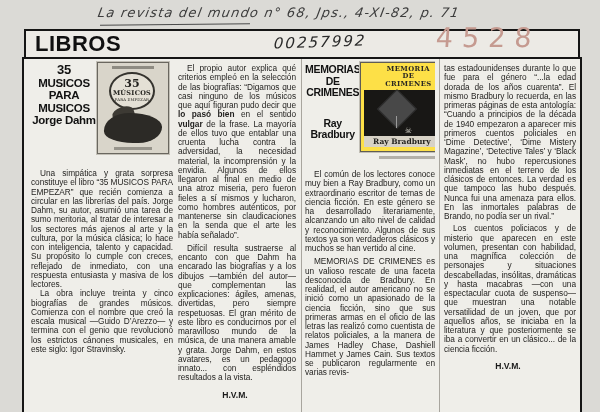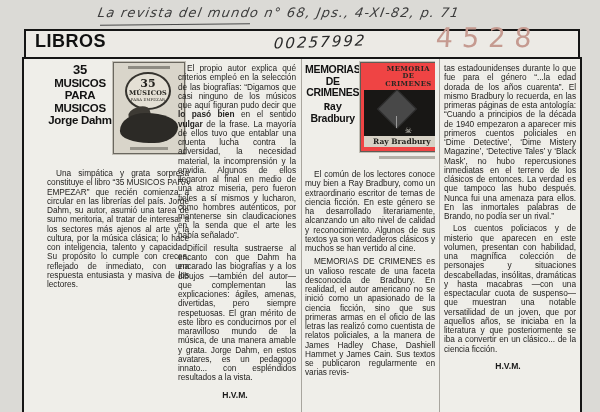--- a/index.html
+++ b/index.html
@@ -17,21 +17,21 @@
     font-size:13px;color:#3c3c3c;letter-spacing:1.2px;white-space:nowrap;
   }
   .handnote-underline{position:absolute;top:24px;left:100px;width:150px;height:1px;background:#4a4a4a;transform:rotate(-0.6deg);}
   
   .header-box{
     position:absolute;left:24px;top:29px;width:552px;height:26px;
     border:2px solid #151515;background:#eceae5;
   }
   .libros{
     position:absolute;left:9px;top:0px;
-    font-size:18px;font-weight:900;letter-spacing:0.5px;color:#101010;
+    font-size:22px;font-weight:900;letter-spacing:0.5px;color:#101010;
     font-family:"Liberation Sans",sans-serif;
   }
   .stamp{
     position:absolute;left:248px;top:2px;
     font-family:"DejaVu Sans",sans-serif;font-style:italic;
     transform:skewX(-6deg) rotate(-2deg);
     font-size:15px;color:#2a2a2a;letter-spacing:2px;
   }
   .archive-num{
     position:absolute;left:410px;top:-9px;
@@ -84,21 +84,21 @@
     background:#2c2a26;border-radius:46% 58% 42% 52%/60% 48% 55% 40%;
   }
   .cover1 .gramo-horn{
     position:absolute;left:14px;top:44px;width:22px;height:12px;
     background:#3d3a34;border-radius:50% 50% 20% 20%;transform:rotate(-18deg);
   }
   .cover1 .botbar{position:absolute;bottom:3px;left:16px;right:16px;height:3px;background:#97948b;}
   
   .cover2wrap{flex:none;}
   .cover2{
-    width:96px;height:90px;background:#ef4444;border:1px solid #5f5c55;
+    width:96px;height:90px;background:#fde047;border:1px solid #5f5c55;
     box-sizing:border-box;position:relative;
     box-shadow:0 0 0 1px #c2bfb6;
   }
   .cover2 .ctitle{
     text-align:center;font-family:"DejaVu Serif",serif;font-weight:bold;
     font-size:6.8px;line-height:7.4px;color:#2a2823;padding-top:3px;letter-spacing:0.4px;
   }
   .cover2 .cblack{
     position:absolute;left:3px;top:27px;right:3px;height:46px;background:#181715;
   }
@@ -125,21 +125,21 @@
 <div class="handnote-underline"></div>
 
 <div class="header-box">
   <div class="libros">LIBROS</div>
   <div class="stamp">00257992</div>
   <div class="archive-num">4528</div>
 </div>
 
 <div class="content-box">
 
-  <div class="col" style="left:23px;width:142px;padding-top:3px;">
+  <div class="col" style="left:7px;width:142px;padding-top:3px;">
     <div class="art-header">
       <div class="headline-block" style="width:66px;padding-top:2px;">
         <span class="hl" style="font-size:13px;">35</span>
         <span class="hl">MUSICOS</span>
         <span class="hl">PARA</span>
         <span class="hl">MUSICOS</span>
         <span class="hl">Jorge Dahm</span>
       </div>
       <div class="cover1">
         <div class="topbar"></div>
@@ -147,37 +147,38 @@
           <span class="n35">35</span>
           <span class="t1">MÚSICOS</span>
           <span class="t2">PARA EMPEZAR</span>
         </div>
         <div class="gramo-horn"></div>
         <div class="gramophone"></div>
         <div class="botbar"></div>
       </div>
     </div>
     <p class="bodytext indent" style="margin-top:15px;">Una simpática y grata sorpresa constituye el libro “35 MUSICOS PARA EMPEZAR” que recién comienza a circular en las librerías del país. Jorge Dahm, su autor, asumió una tarea de sumo meritoria, al tratar de interesar a los sectores más ajenos al arte y la cultura, por la música clásica; lo hace con inteligencia, talento y capacidad. Su propósito lo cumple con creces, reflejado de inmediato, con una respuesta entusiasta y masiva de los lectores.</p>
+    <p class="bodytext indent">La obra incluye treinta y cinco biografías de grandes músicos. Comienza con el nombre que creó la escala musical —Guido D’Arezzo— y termina con el genio que revolucionó los estrictos cánones musicales, en este siglo: Igor Stravinsky.</p>
   </div>
 
   <div class="col" style="left:154px;width:118px;padding-top:5px;">
     <p class="bodytext indent"><span>El propio autor explica qué criterios empleó en la selección de las biografías: “Digamos que casi ninguno de los músicos que aquí figuran pudo decir que </span><b>lo pasó bien</b><span> en el sentido </span><b>vulgar</b><span> de la frase. La mayoría de ellos tuvo que entablar una cruenta lucha contra la adversidad, la necesidad material, la incomprensión y la envidia. Algunos de ellos llegaron al final en medio de una atroz miseria, pero fueron fieles a sí mismos y lucharon, como hombres auténticos, por mantenerse sin claudicaciones en la senda que el arte les había señalado”.</span></p>
     <p class="bodytext indent" style="margin-top:4px;">Difícil resulta sustraerse al encanto con que Dahm ha encarado las biografías y a los dibujos —también del autor— que complementan las explicaciones: ágiles, amenas, divertidas, pero siempre respetuosas. El gran mérito de este libro es conducirnos por el maravilloso mundo de la música, de una manera amable y grata. Jorge Dahm, en estos avatares, es un pedagogo innato... con espléndidos resultados a la vista.</p>
     <div class="byline">H.V.M.</div>
   </div>
 
   <div class="col-divider" style="left:277px;"></div>
 
   <div class="col" style="left:281px;width:130px;padding-top:3px;">
     <div class="art-header">
       <div class="headline-block" style="width:56px;padding-top:2px;font-size:10.5px;line-height:11.5px;">
         <span class="hl">MEMORIAS</span>
         <span class="hl">DE</span>
         <span class="hl">CRIMENES</span>
-        <span class="hl" style="margin-top:3px;font-family:Liberation Mono, monospace;">Ray</span>
+        <span class="hl" style="margin-top:19px;">Ray</span>
         <span class="hl">Bradbury</span>
       </div>
       <div class="cover2wrap">
         <div class="cover2">
           <div class="ctitle">
             <span>MEMORIA</span><br>
             <span>DE</span><br>
             <span>CRIMENES</span>
           </div>
           <div class="cblack">

